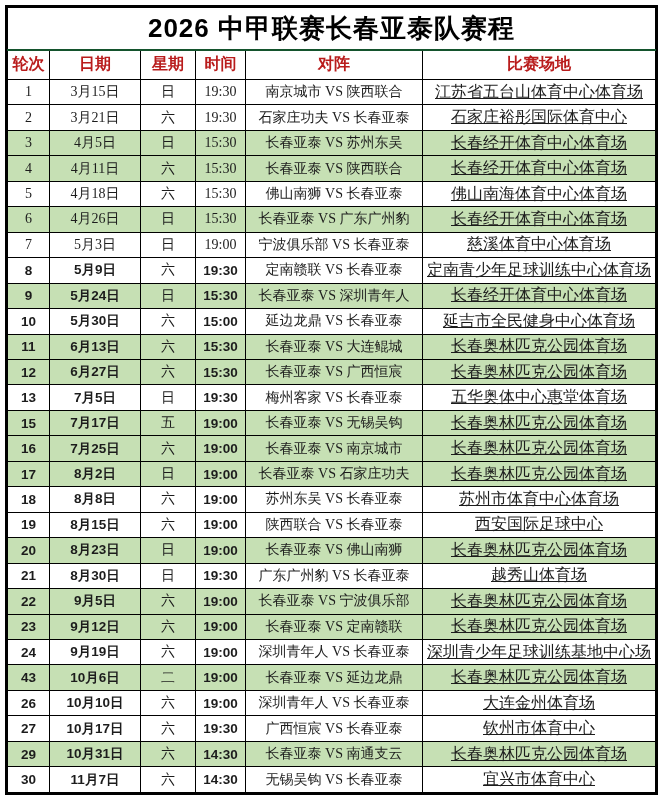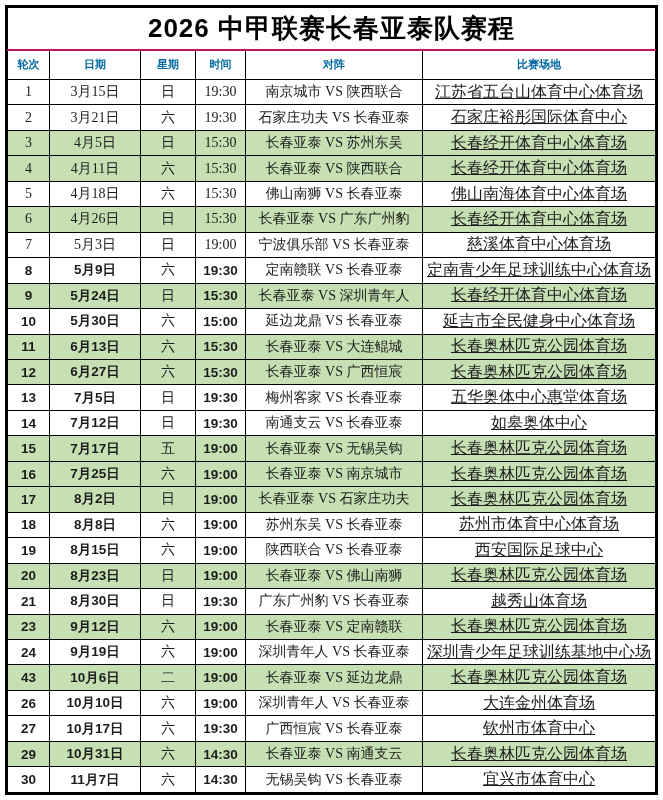--- a/index.html
+++ b/index.html
@@ -14,27 +14,27 @@
   }
   table{
     width:100%;height:100%;border-collapse:collapse;table-layout:fixed;
   }
   td,th{
     box-sizing:border-box;border:1px solid #000;text-align:center;
     vertical-align:middle;overflow:hidden;white-space:nowrap;
     color:#1c1c1c;padding:0 1px;
   }
   .title-cell{
-    height:42px;border-bottom:2px solid #be185d;
+    height:42px;border-bottom:2px solid #14532d;
     font-family:"Liberation Sans","DejaVu Sans",sans-serif;
     font-weight:bold;font-size:26px;letter-spacing:1px;color:#000;
   }
   thead th{
     height:30px;font-family:"Liberation Sans","DejaVu Sans",sans-serif;
-    font-weight:bold;font-size:11px;color:#0369a1;
+    font-weight:bold;font-size:16px;color:#b91c1c;
   }
   tbody td{font-size:14px;height:23px;}
   tbody td.c-venue{font-size:16px;text-decoration:underline;}
   tr.home-row td{background:#c6e0b4;}
   tr.away-row td{background:#ffffff;}
   
   tr.alt-num td.c-round, tr.alt-num td.c-date, tr.alt-num td.c-time{
     font-family:"Liberation Sans","DejaVu Sans",sans-serif;
     font-weight:600;font-size:13.5px;
   }
@@ -163,28 +163,20 @@
           <td class="c-venue">长春奥林匹克公园体育场</td>
         </tr>
         <tr class="away-row alt-num">
           <td class="c-round">13</td>
           <td class="c-date">7月5日</td>
           <td class="c-weekday">日</td>
           <td class="c-time">19:30</td>
           <td class="c-matchup">梅州客家 VS 长春亚泰</td>
           <td class="c-venue">五华奥体中心惠堂体育场</td>
         </tr>
-        <tr class="away-row alt-num">
-          <td class="c-round">14</td>
-          <td class="c-date">7月12日</td>
-          <td class="c-weekday">日</td>
-          <td class="c-time">19:30</td>
-          <td class="c-matchup">南通支云 VS 长春亚泰</td>
-          <td class="c-venue">如皋奥体中心</td>
-        </tr>
         <tr class="home-row alt-num">
           <td class="c-round">15</td>
           <td class="c-date">7月17日</td>
           <td class="c-weekday">五</td>
           <td class="c-time">19:00</td>
           <td class="c-matchup">长春亚泰 VS 无锡吴钩</td>
           <td class="c-venue">长春奥林匹克公园体育场</td>
         </tr>
         <tr class="home-row alt-num">
           <td class="c-round">16</td>
@@ -226,20 +218,28 @@
           <td class="c-matchup">长春亚泰 VS 佛山南狮</td>
           <td class="c-venue">长春奥林匹克公园体育场</td>
         </tr>
         <tr class="away-row alt-num">
           <td class="c-round">21</td>
           <td class="c-date">8月30日</td>
           <td class="c-weekday">日</td>
           <td class="c-time">19:30</td>
           <td class="c-matchup">广东广州豹 VS 长春亚泰</td>
           <td class="c-venue">越秀山体育场</td>
+        </tr>
+        <tr class="home-row alt-num">
+          <td class="c-round">22</td>
+          <td class="c-date">9月5日</td>
+          <td class="c-weekday">六</td>
+          <td class="c-time">19:00</td>
+          <td class="c-matchup">长春亚泰 VS 宁波俱乐部</td>
+          <td class="c-venue">长春奥林匹克公园体育场</td>
         </tr>
         <tr class="home-row alt-num">
           <td class="c-round">23</td>
           <td class="c-date">9月12日</td>
           <td class="c-weekday">六</td>
           <td class="c-time">19:00</td>
           <td class="c-matchup">长春亚泰 VS 定南赣联</td>
           <td class="c-venue">长春奥林匹克公园体育场</td>
         </tr>
         <tr class="away-row alt-num">

